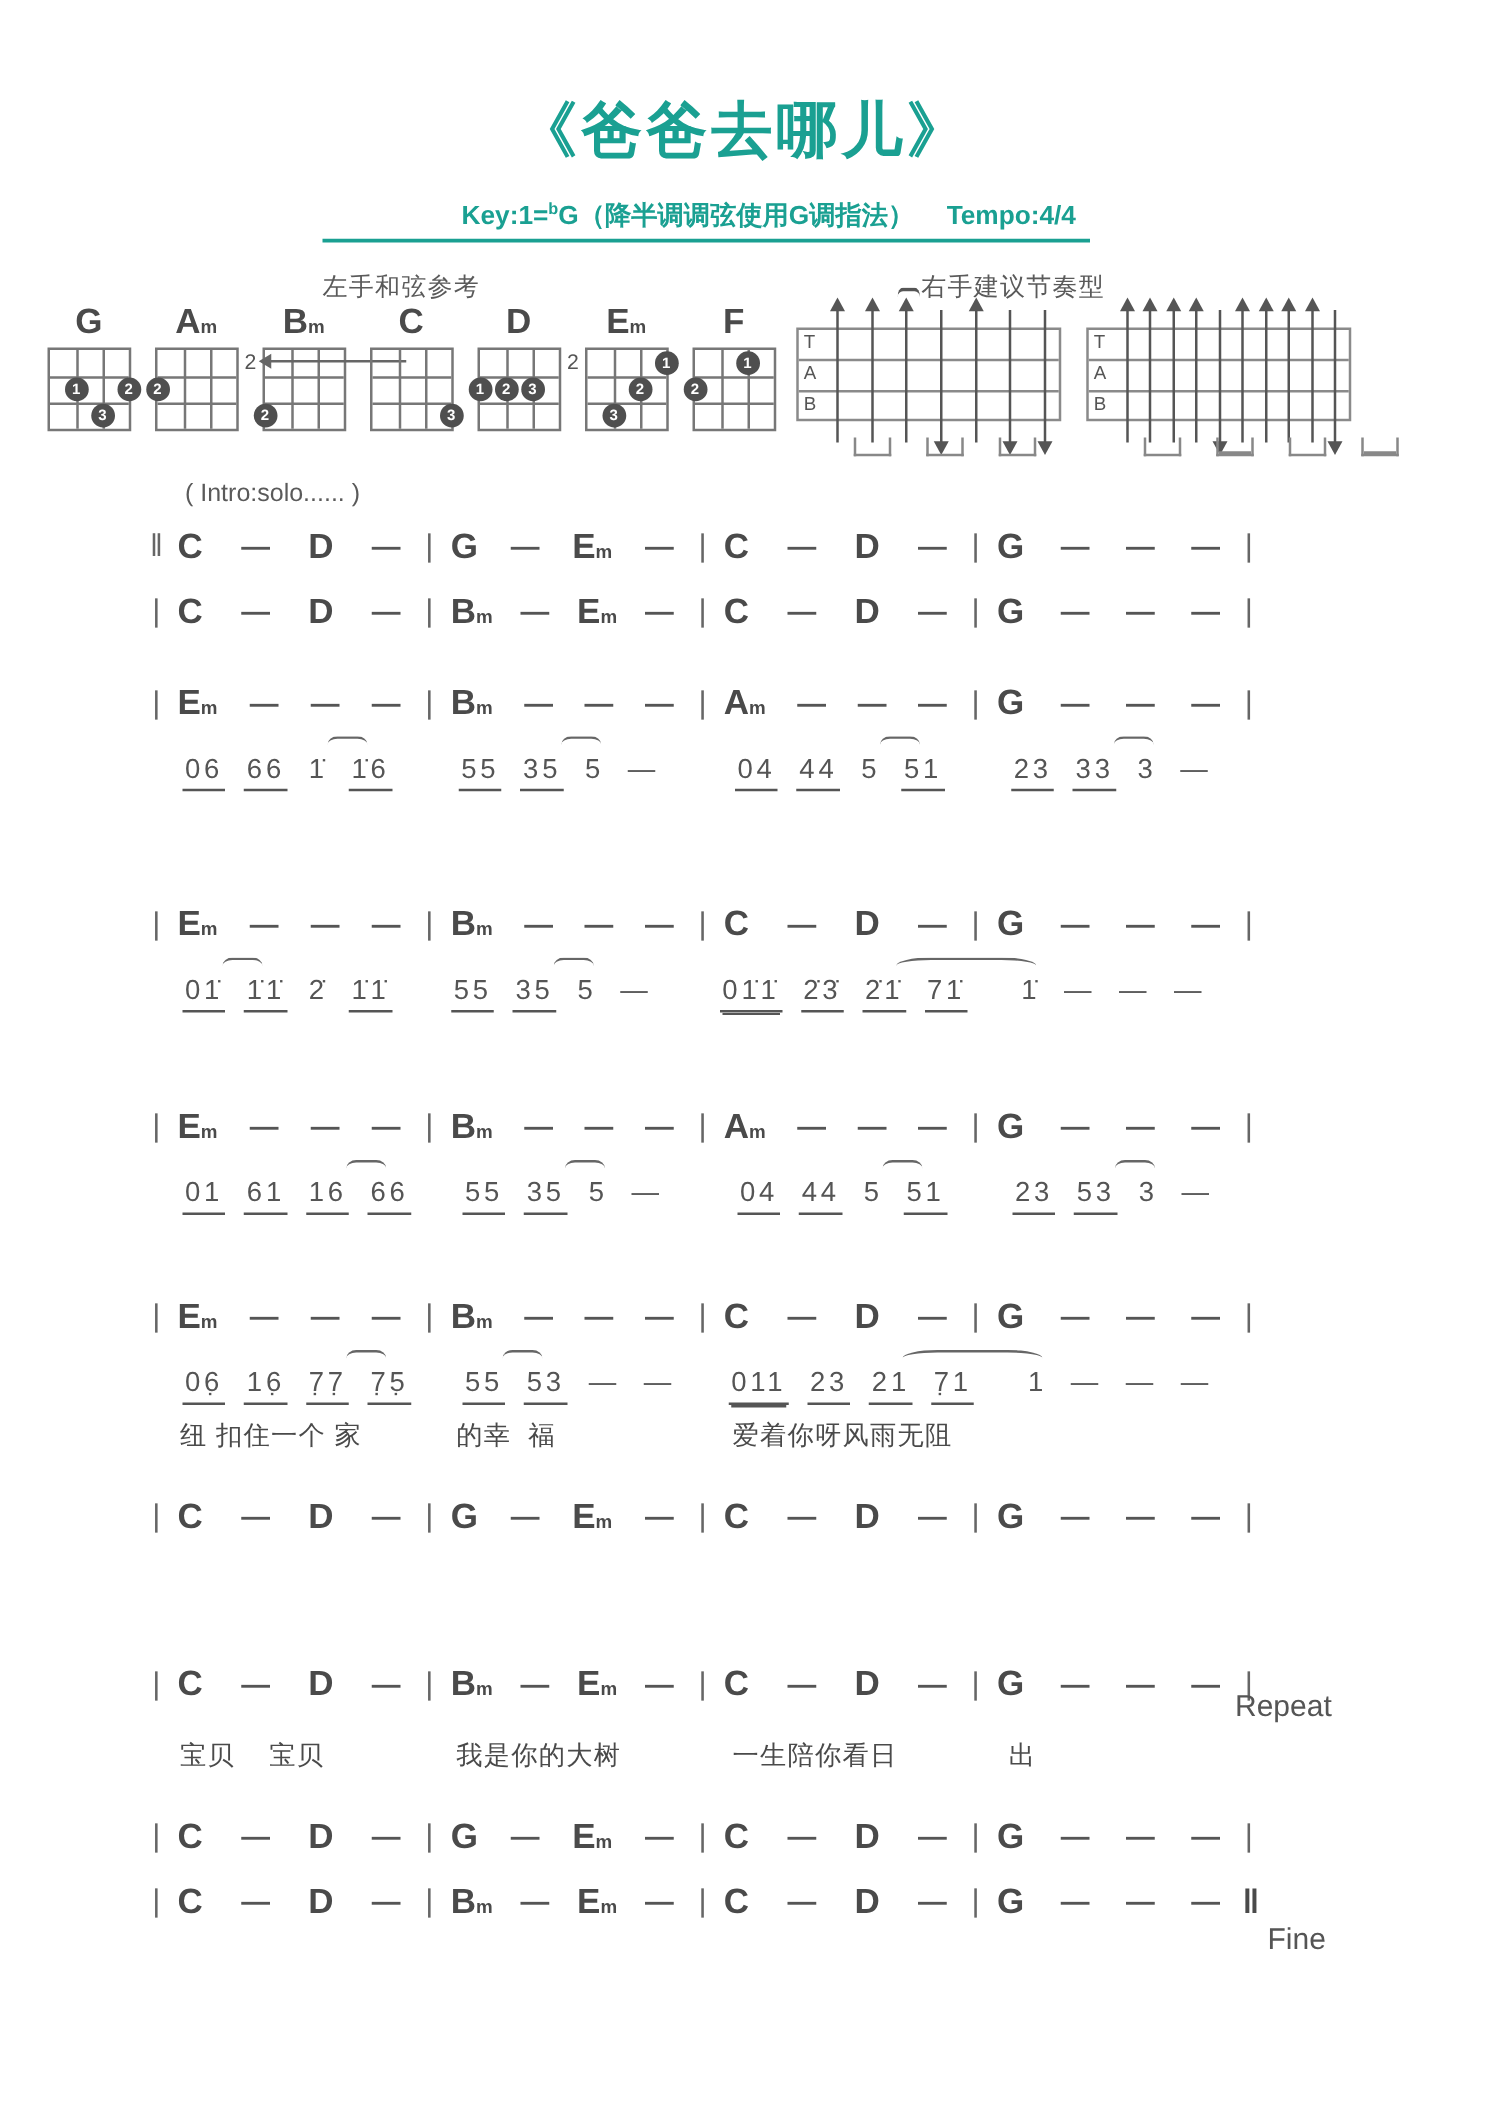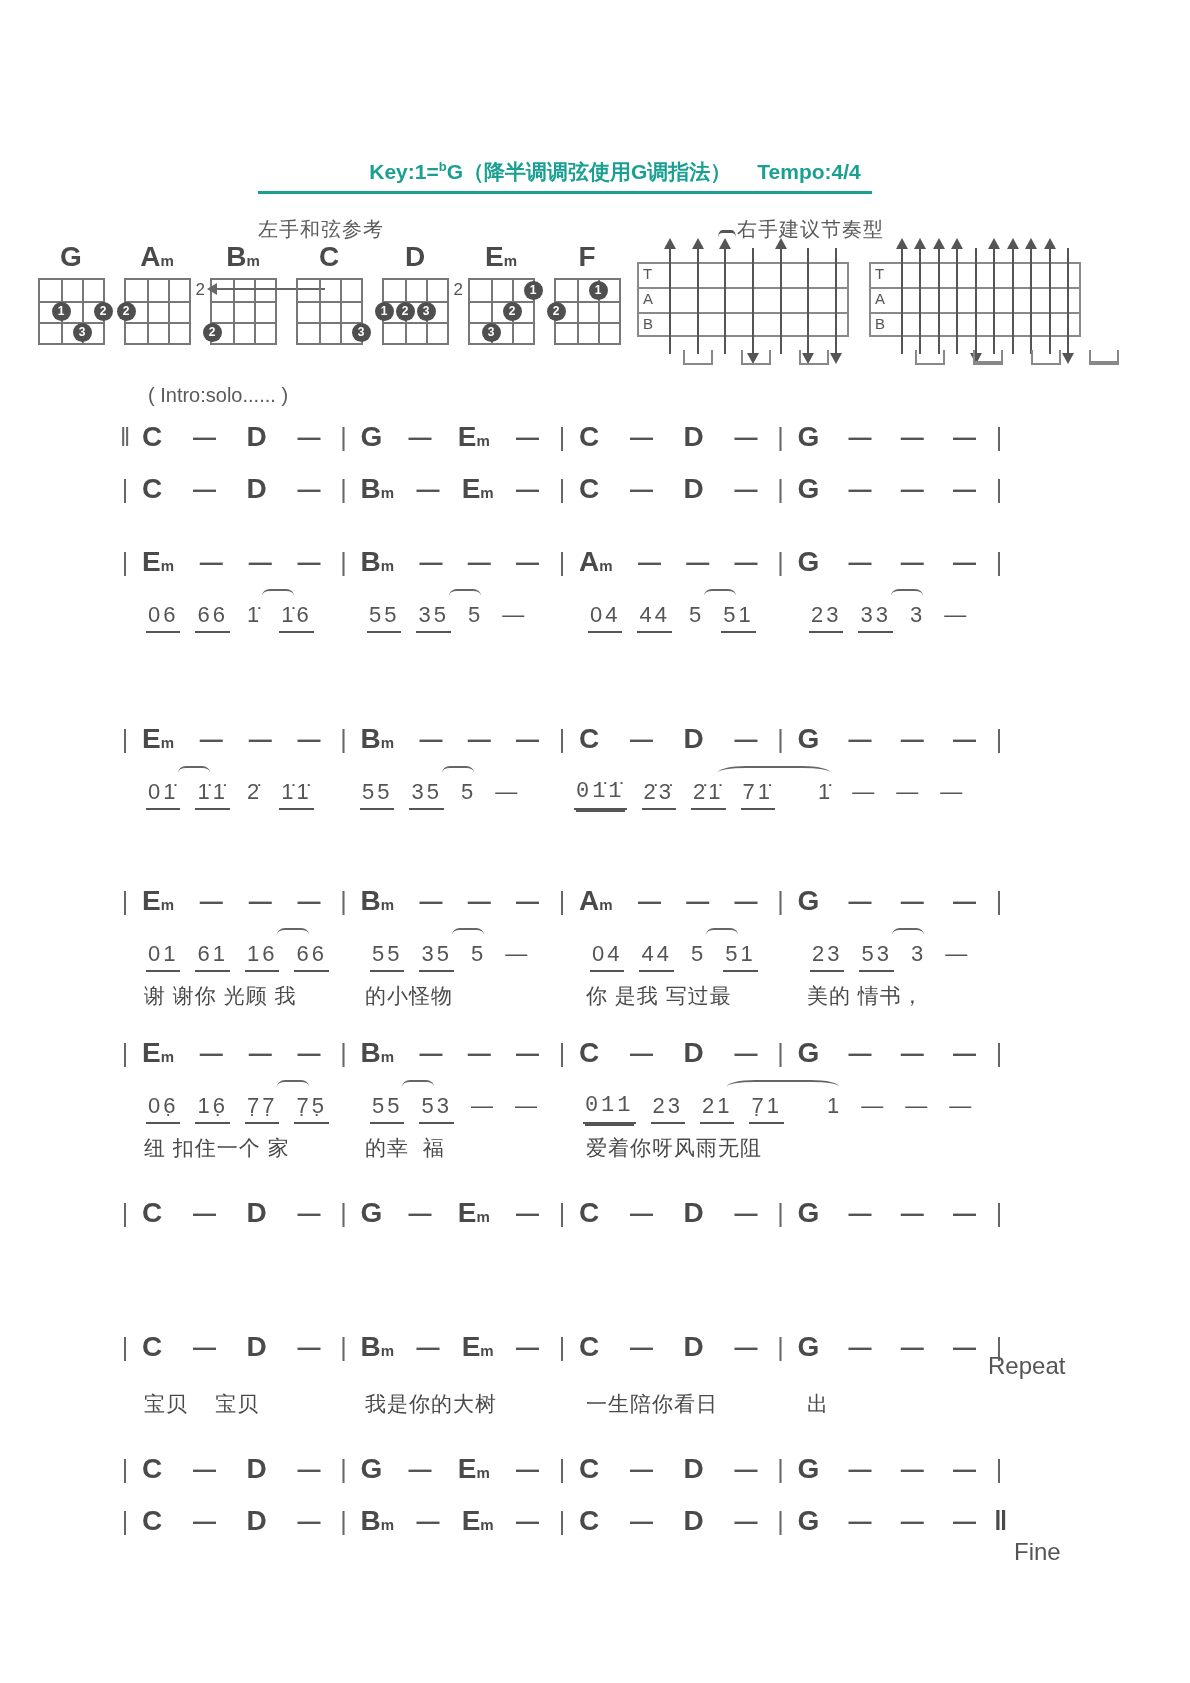--- a/index.html
+++ b/index.html
@@ -56,35 +56,36 @@
   .bar{width:10px;font-size:25px;color:#666;text-align:center;}
   .bar.bold{font-weight:bold;font-size:27px;color:#4a4a4a;}
   .chord{font-size:28px;font-weight:bold;color:#4a4a4a;line-height:1;}
   .chord .sub{font-size:15px;}
   .dash{font-size:23px;font-weight:bold;color:#555;}
   .notesrow{display:flex;margin-top:22px;}
   .nmeasure{flex:1;display:flex;align-items:flex-start;padding-left:26px;}
   .ng{position:relative;font-size:22px;color:#555;letter-spacing:3px;margin-right:15px;
       padding:0 2px 2px 2px;line-height:1.25;}
   .ng.u1{border-bottom:2px solid #555;}
-  .ng.u2{border-bottom:2px solid #555;box-shadow:0 4px 0 -2px #555;font-family:Liberation Mono, monospace;}
+  .ng.u2{border-bottom:2px solid #555;box-shadow:0 4px 0 -2px #555;}
   .tiearc{position:absolute;top:-12px;left:-17px;width:32px;height:11px;
       border-top:2.5px solid #666;border-radius:100% 100%/200% 200%;}
   .tiearc.long{left:-98px;width:112px;}
   .lyricsrow{display:flex;margin-top:10px;}
   .chorus .lyricsrow{margin-top:26px;}
   .lmeasure{flex:1;padding-left:24px;font-size:21px;color:#4a4a4a;white-space:pre;letter-spacing:1px;}
   .annotation{position:absolute;font-size:24px;color:#555;}
   #repeat{left:988px;top:1352px;}
   #fine{left:1014px;top:1538px;}
 </style>
 </head>
 <body>
 
 <div class="page">
+  <div class="title">《爸爸去哪儿》</div>
   <div class="keyline">
     <span>Key:1=</span><span class="flat">b</span><span>G（降半调调弦使用G调指法）</span><span class="tempo">Tempo:4/4</span>
   </div>
   <div class="rule"></div>
 
   <div class="seclabel" id="leftlabel">左手和弦参考</div>
   <div class="seclabel" id="rightlabel">右手建议节奏型</div>
 
   <div id="diagrams">
       <div class="diagram">
@@ -485,26 +486,20 @@
             <span class="ng">5</span>
             <span class="ng u1">51<span class="tiearc"></span></span>
           </div>
           <div class="nmeasure">
             <span class="ng u1">23</span>
             <span class="ng u1">53</span>
             <span class="ng">3<span class="tiearc"></span></span>
             <span class="ng">—</span>
           </div>
         </div>
-        <div class="lyricsrow">
-          <div class="lmeasure">谢 谢你 光顾 我</div>
-          <div class="lmeasure">的小怪物</div>
-          <div class="lmeasure">你 是我 写过最</div>
-          <div class="lmeasure">美的 情书，</div>
-        </div>
       </div>
       <div class="blk blk-5">
         <div class="chordrow">
           <span class="bar">|</span>
           <div class="measure">
             <span class="chord">E<span class="sub">m</span></span>
             <span class="dash">—</span>
             <span class="dash">—</span>
             <span class="dash">—</span>
           </div>

